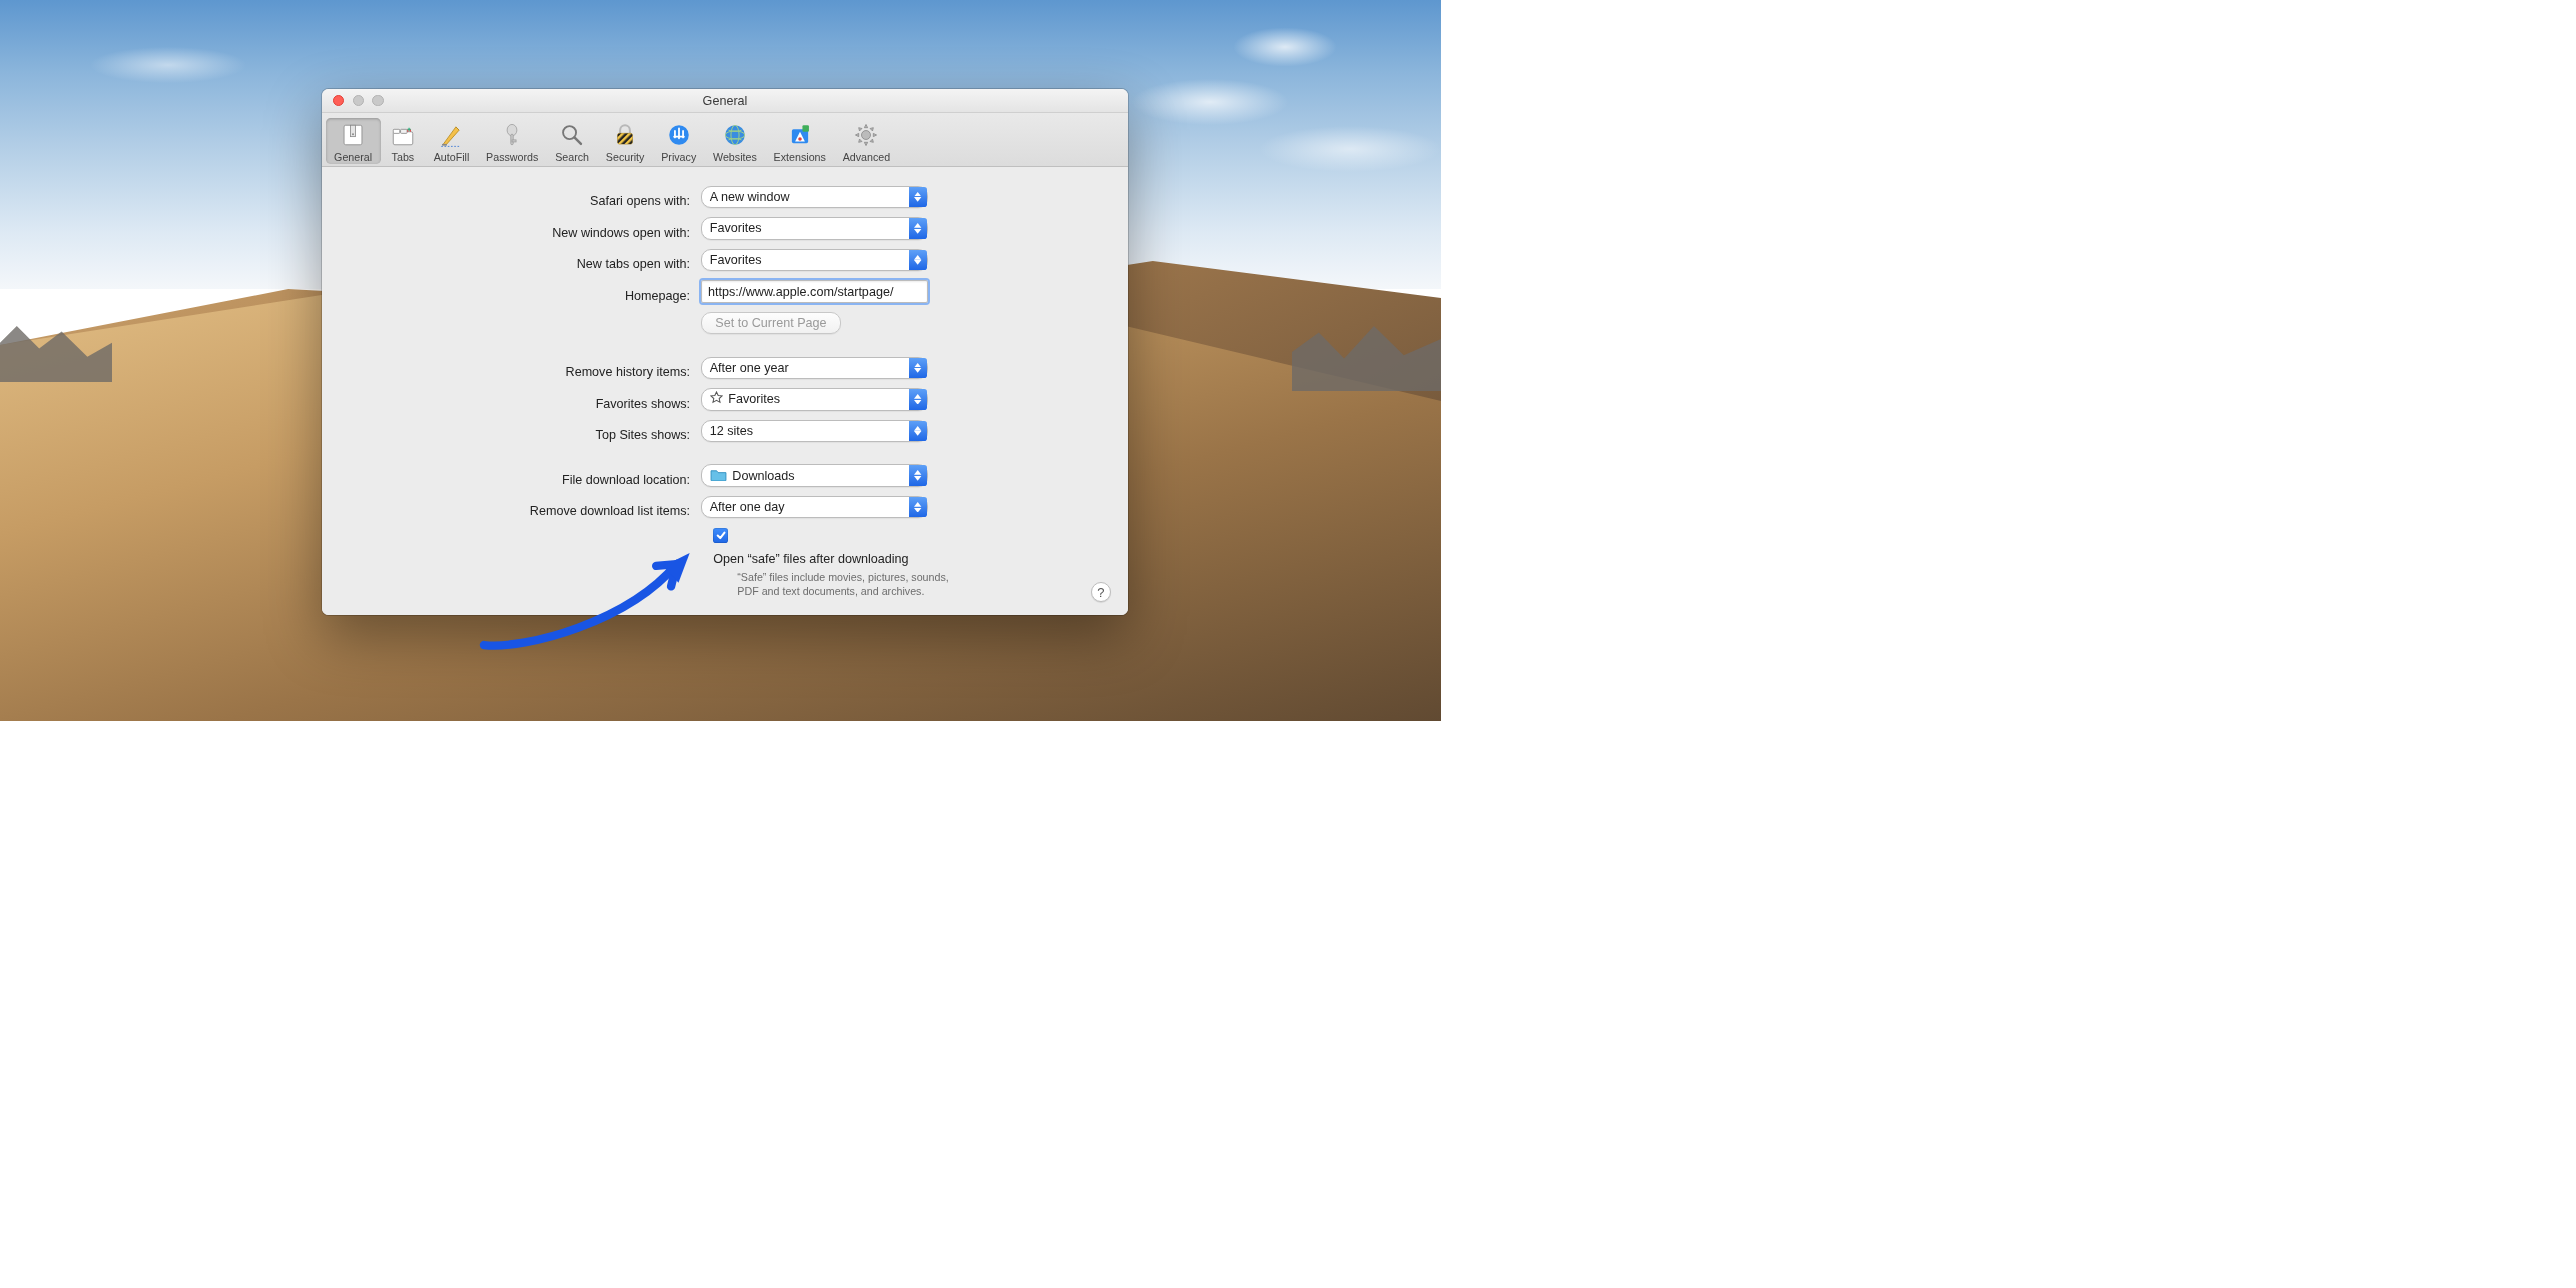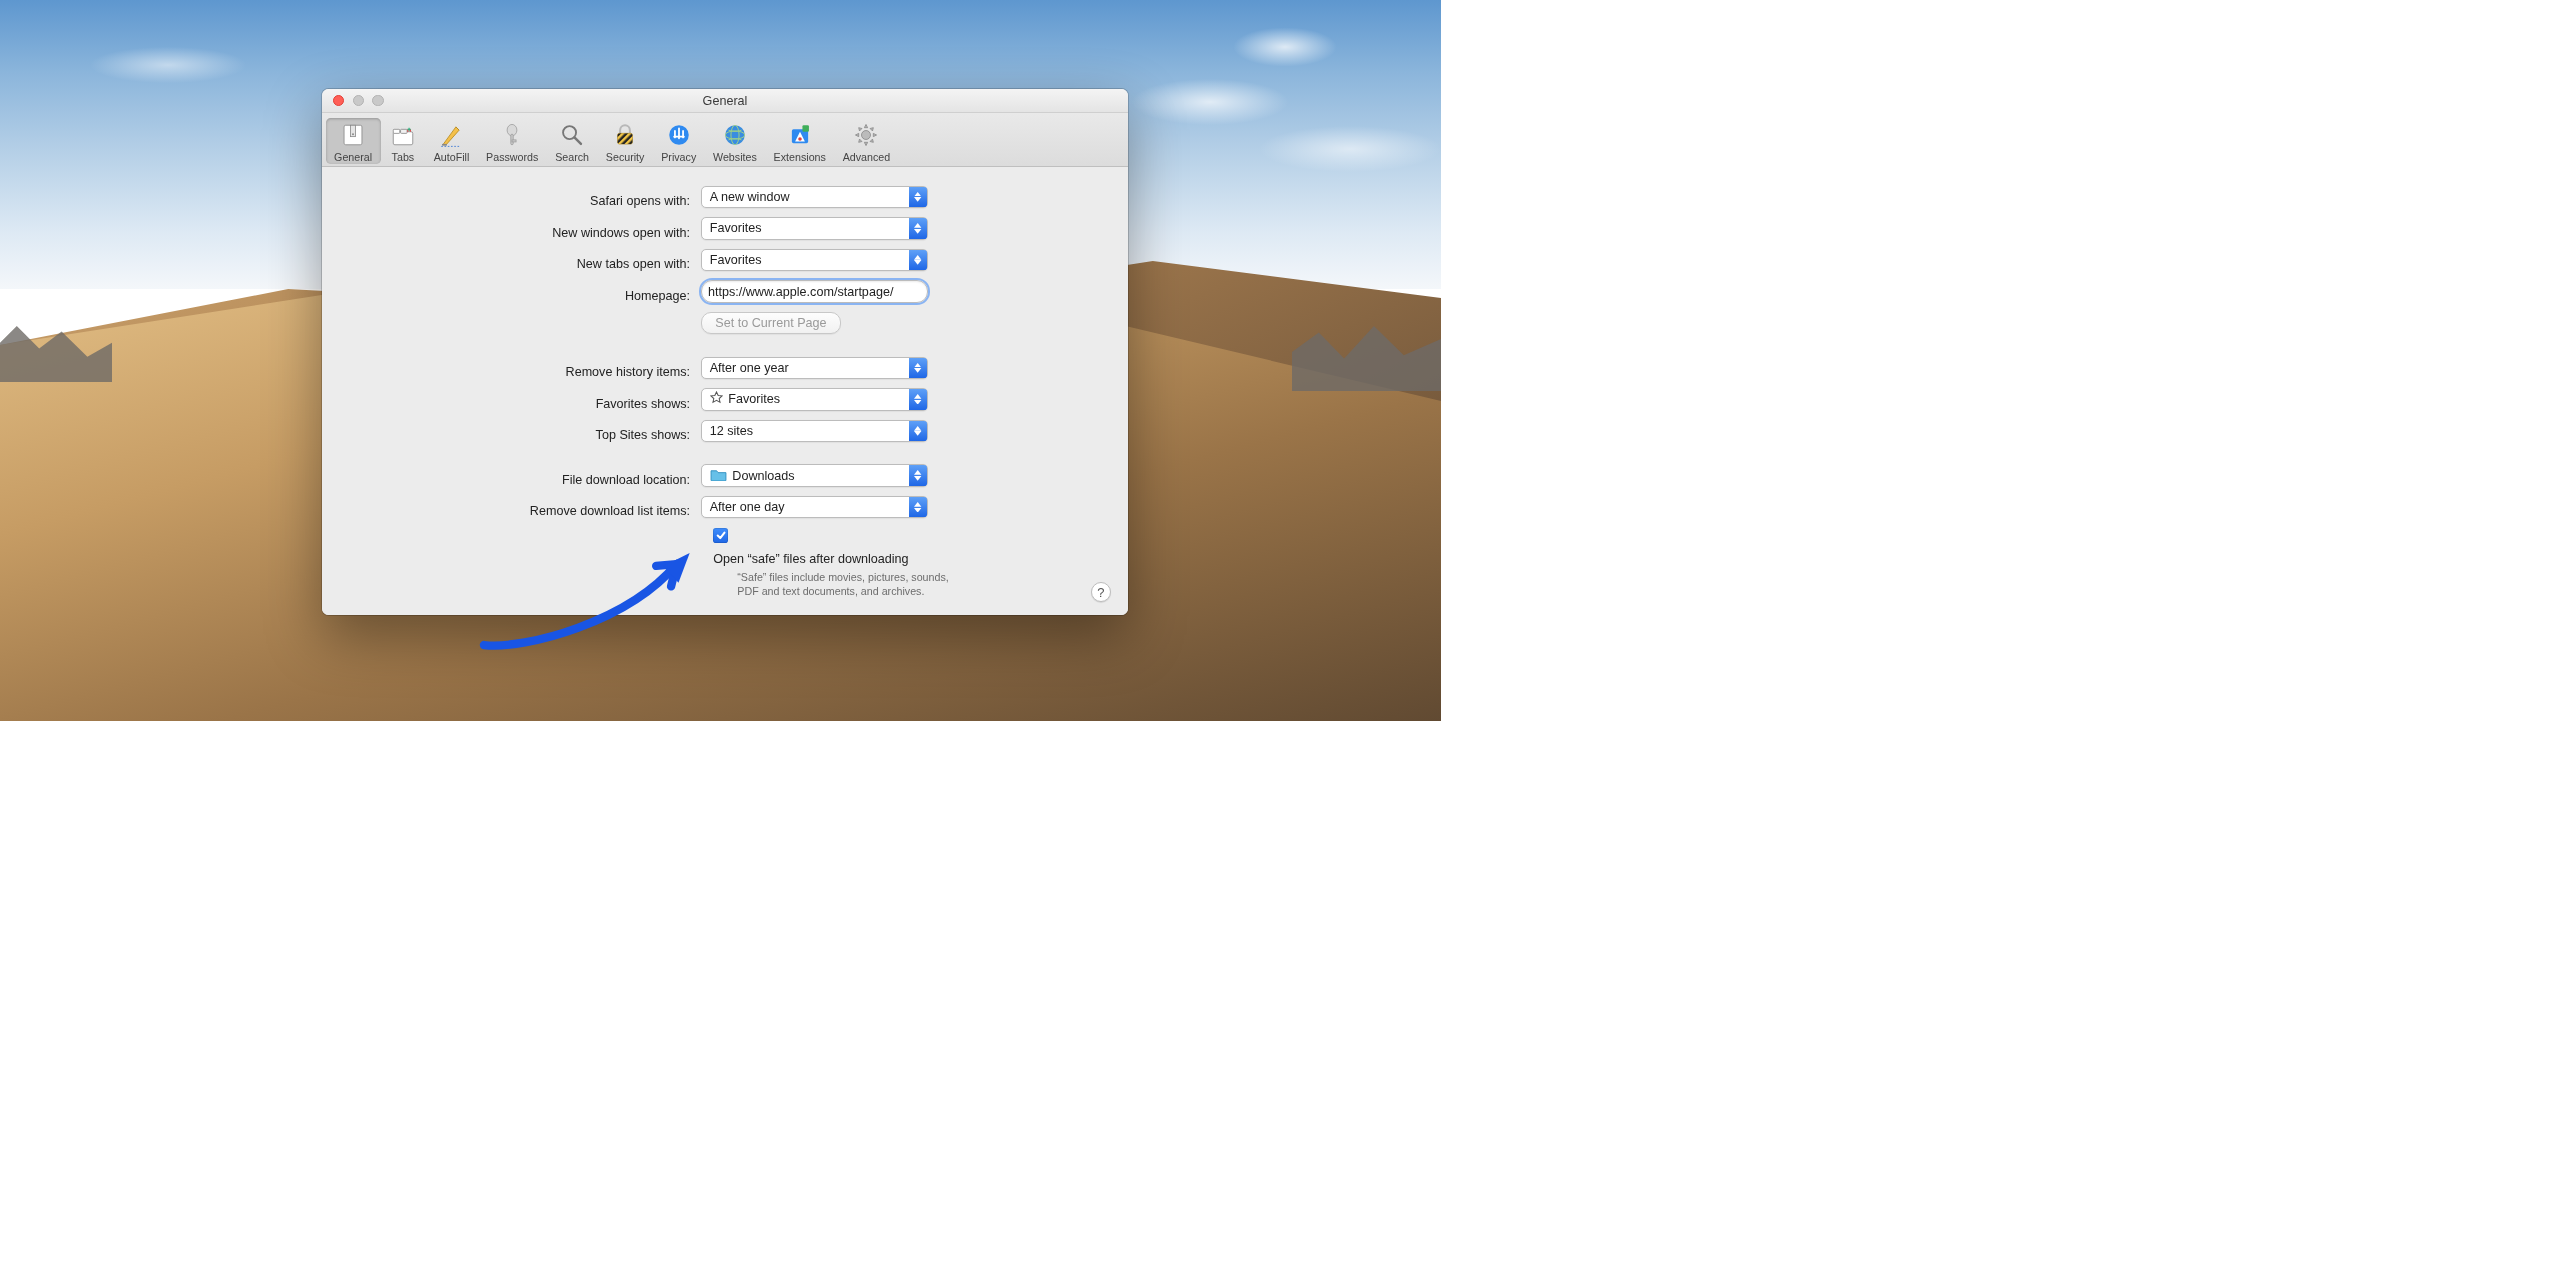--- a/index.html
+++ b/index.html
@@ -97,37 +97,37 @@
     padding: 18.6px 22.3px 17px 22.3px;
     background:#ececec;
     position:relative;
   }
   .row { display:flex; align-items:flex-end; margin-bottom:9.3px; }
   .lab { width:357px; text-align:right; padding-right:11.2px; font-size:12.6px; color:#222; }
   .ctl { width:227px; }
   .spacer { height:13px; }
 
   .popup {
-    width:227px; height:22.3px; border:0.9px solid #bcbcbc; border-radius:5px;
+    width:227px; height:22.3px; border:0.9px solid #bcbcbc; border-radius:10px;
     background:#fff; display:flex; align-items:center; position:relative;
     box-shadow: 0 0.9px 0.9px rgba(0,0,0,.05);
   }
   .popup .val { padding:0 7.4px; font-size:12.6px; flex:1; display:flex; align-items:center; gap:5.6px; overflow:hidden; white-space:nowrap; }
   .popup .arrow {
     width:18.6px; height:100%;
     background: linear-gradient(#5ea0f7, #1f67e6);
     border-top-right-radius:2.8px; border-bottom-right-radius:2.8px;
     display:flex; flex-direction:column; align-items:center; justify-content:center; gap:0.9px;
   }
   .popup .arrow svg { width:7.4px; height:4.7px; }
   .popup .arrow svg path { fill:#fff; }
 
   .textfield {
     width:227px; height:22.3px;
-    border:0.9px solid #bcbcbc; border-radius:11px;
+    border:0.9px solid #bcbcbc; border-radius:2px;
     background:#fff; display:flex; align-items:center;
     padding:0 5.6px; font-size:12.6px;
     outline:2.8px solid #8ab4f2; outline-offset:0;
     box-shadow: inset 0 0.9px 1.9px rgba(0,0,0,.08);
   }
 
   .btn {
     height:22.3px; padding:0 13px; border:0.9px solid #c8c8c8; border-radius:10px;
     background:linear-gradient(#fdfdfd,#f1f1f1);
     font-size:12.6px; color:#9a9a9a;

